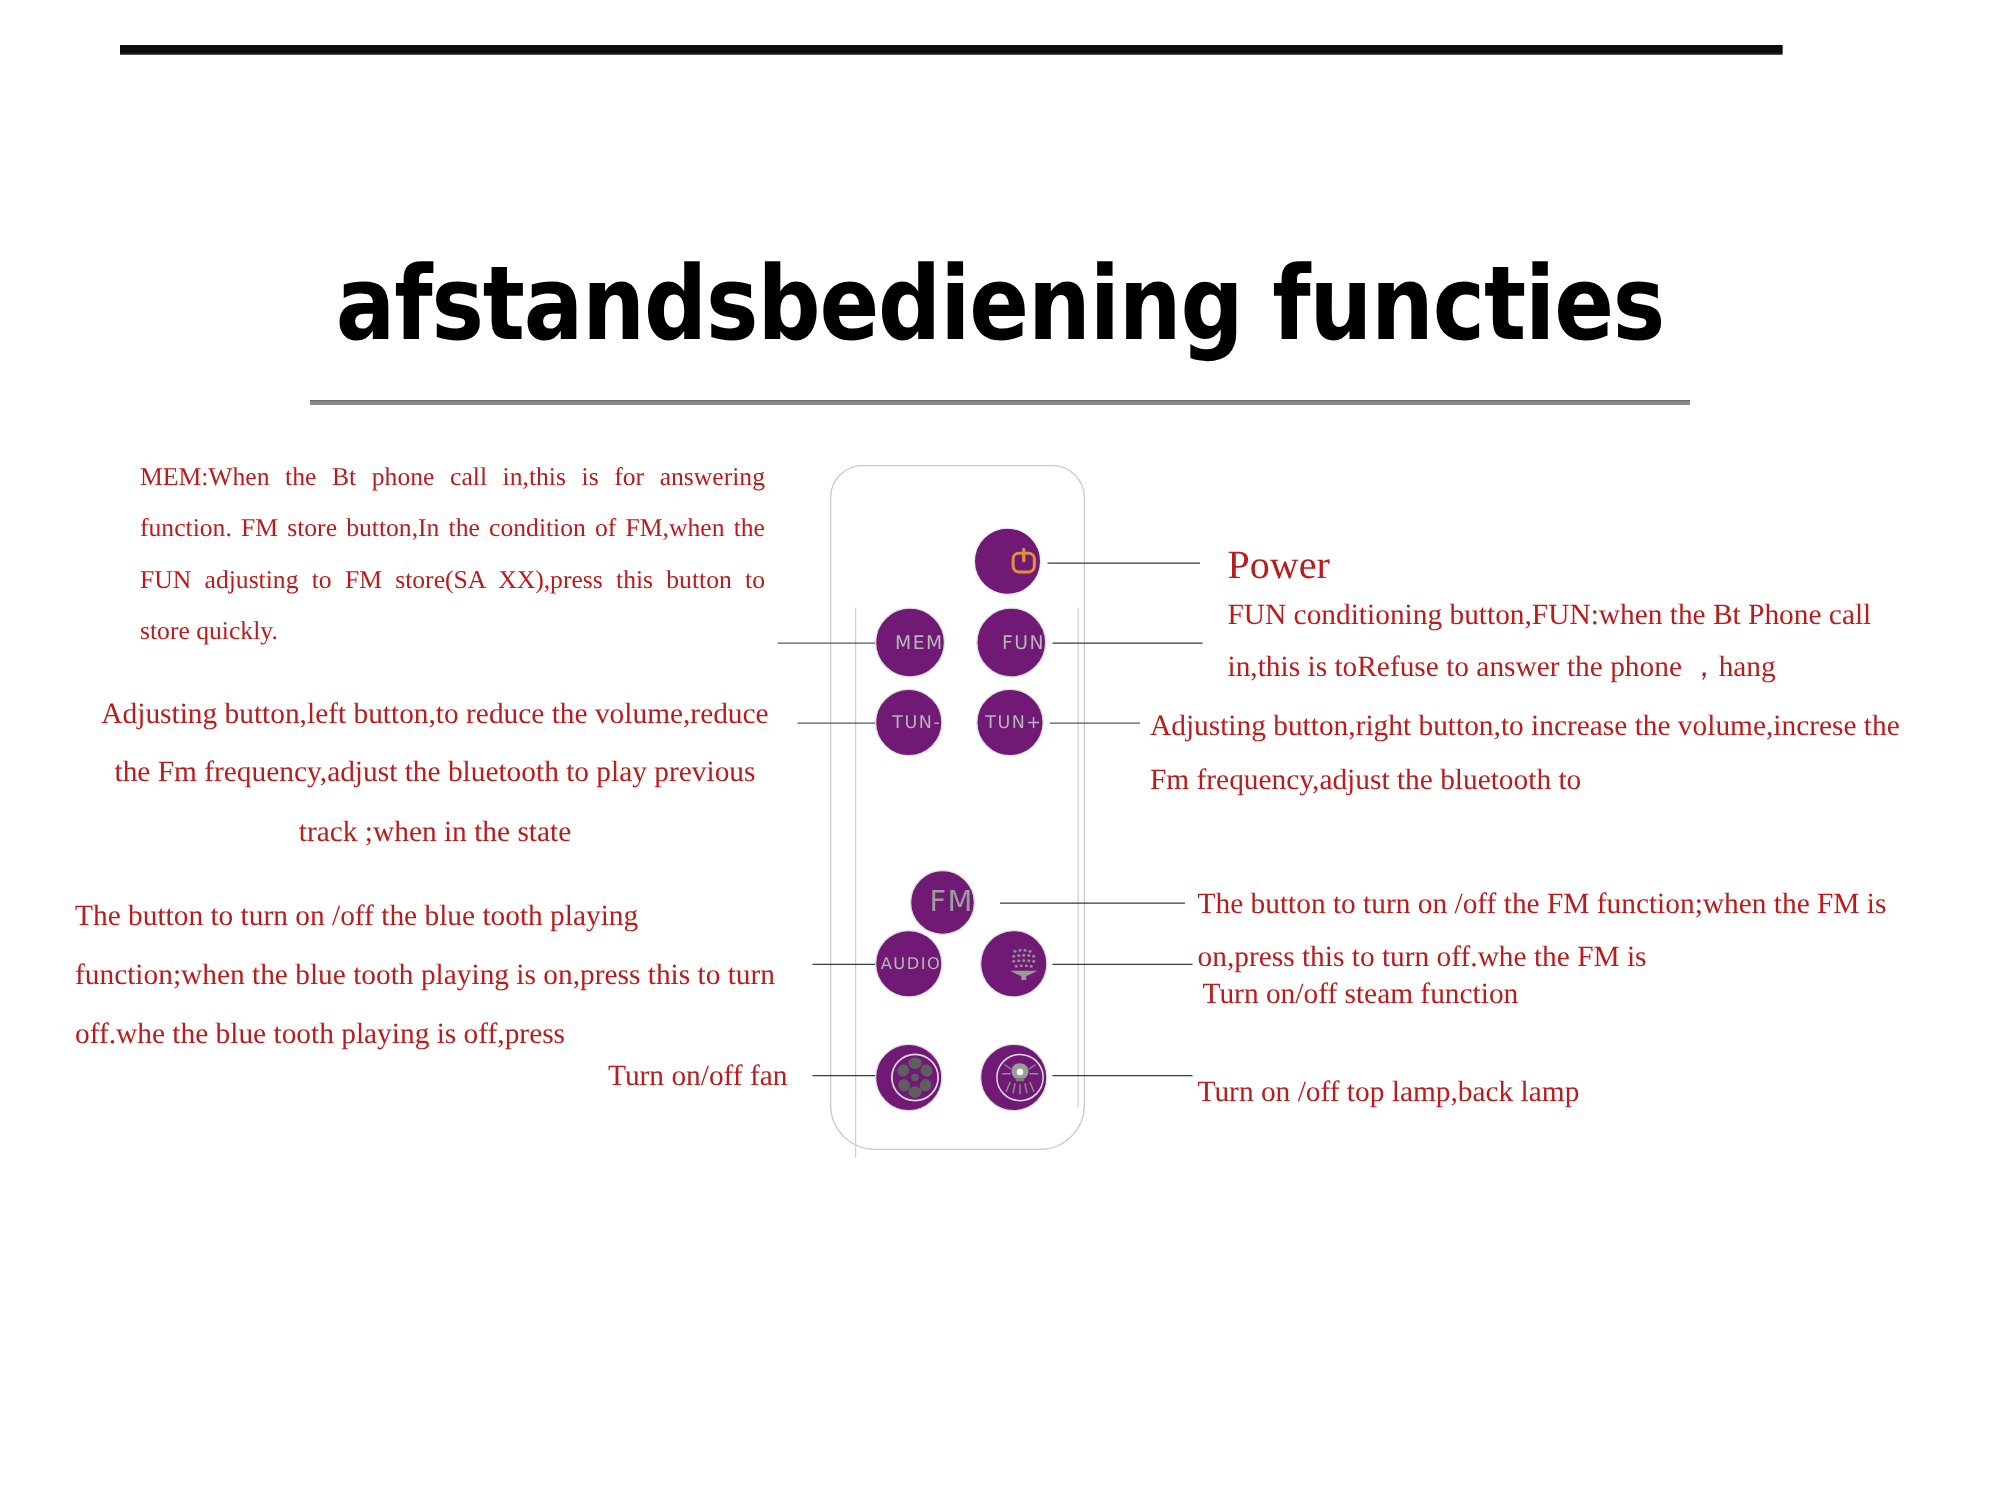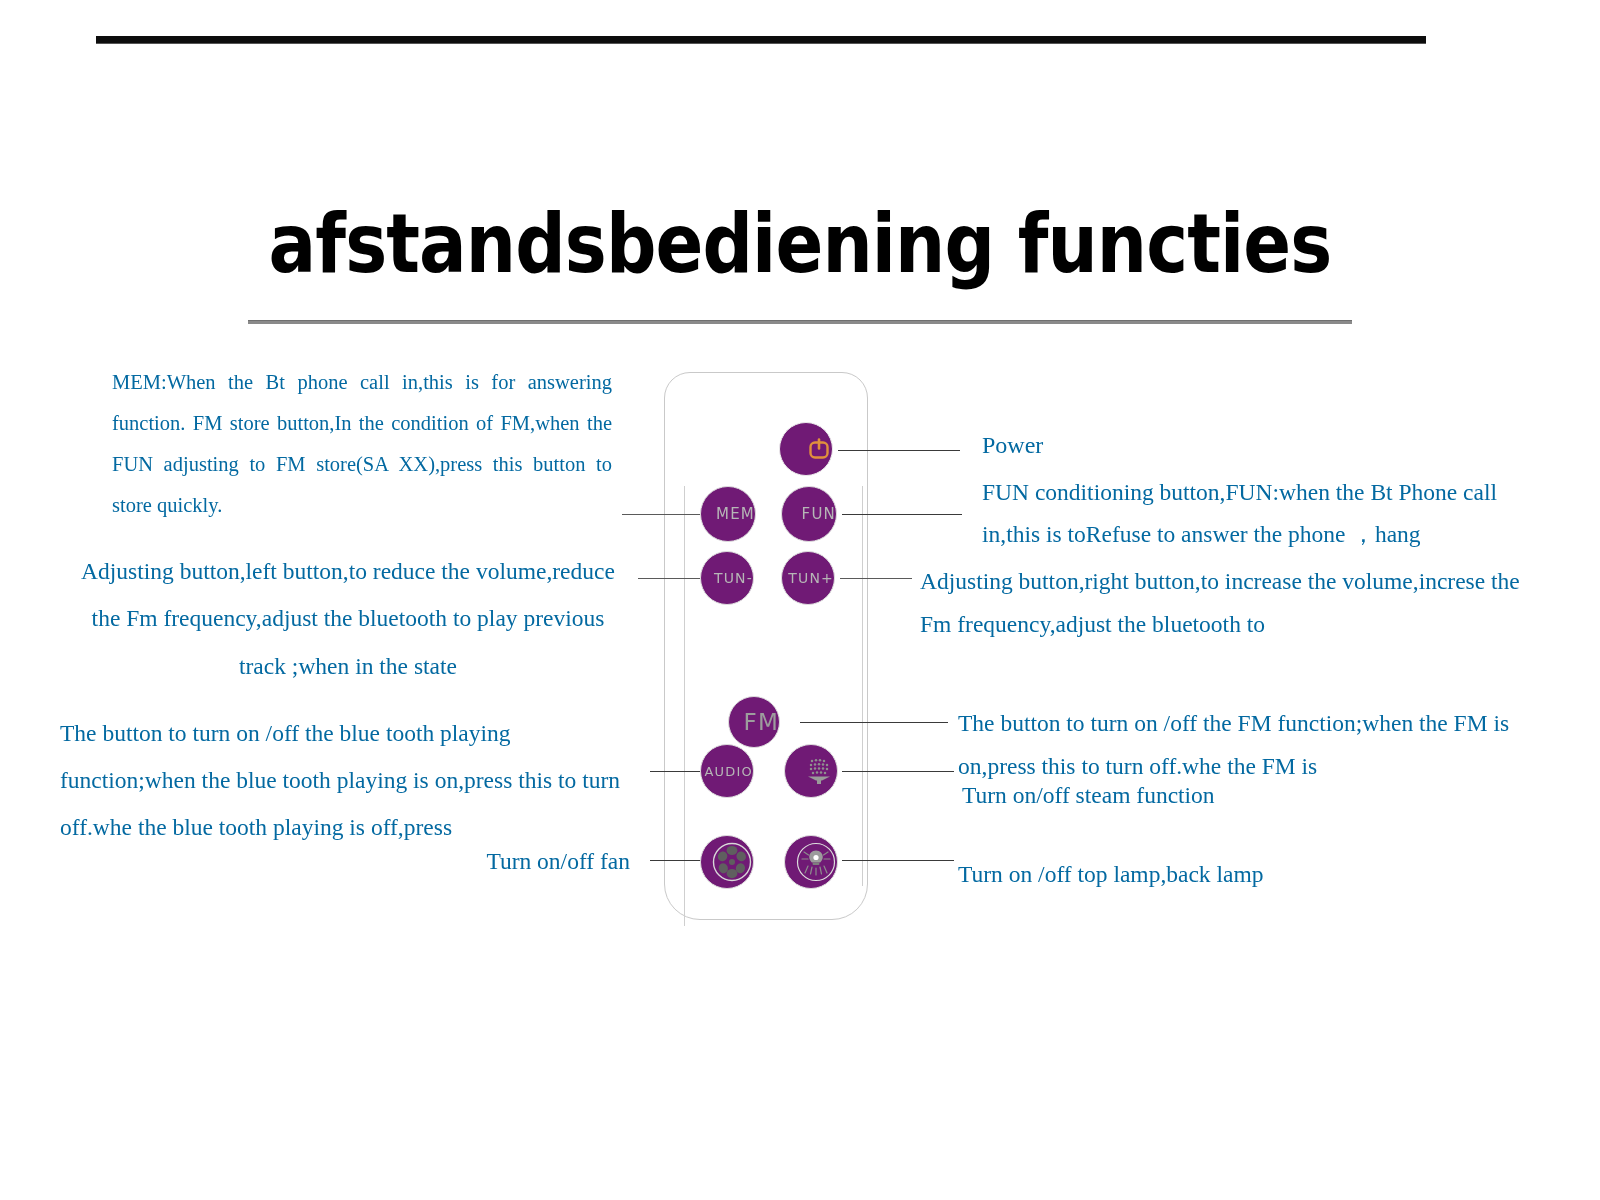--- a/index.html
+++ b/index.html
@@ -51,21 +51,21 @@
     letter-spacing: -1px;
     color: #000000;
     transform: scaleX(0.86);
     transform-origin: center center;
     white-space: nowrap;
   }
 
   
   .txt {
     position: absolute;
-    color: #0369a1;
+    color: #b91c1c;
     line-height: 1.62;
   }
   .justify { text-align: justify; text-align-last: left; }
 
   .blk-mem {
     left: 112px;  top: 362px;  width: 500px;
     font-size: 20.5px;  line-height: 2.0;
   }
   .blk-left-adj {
     left: 68px;  top: 548px;  width: 560px;
@@ -75,21 +75,21 @@
     left: 60px;  top: 710px;  width: 580px;
     font-size: 23.5px;  line-height: 2.0;
   }
   .blk-fan {
     left: 330px;  top: 842px;  width: 300px;
     font-size: 23.5px;  text-align: right;
   }
 
   .blk-power {
     left: 982px;  top: 426px;  width: 300px;
-    font-size: 24px;
+    font-size: 32px;
   }
   .blk-fun {
     left: 982px;  top: 472px;  width: 560px;
     font-size: 23.5px;  line-height: 1.78;
   }
   .blk-right-adj {
     left: 920px;  top: 560px;  width: 620px;
     font-size: 23.5px;  line-height: 1.82;
   }
   .blk-fm {

